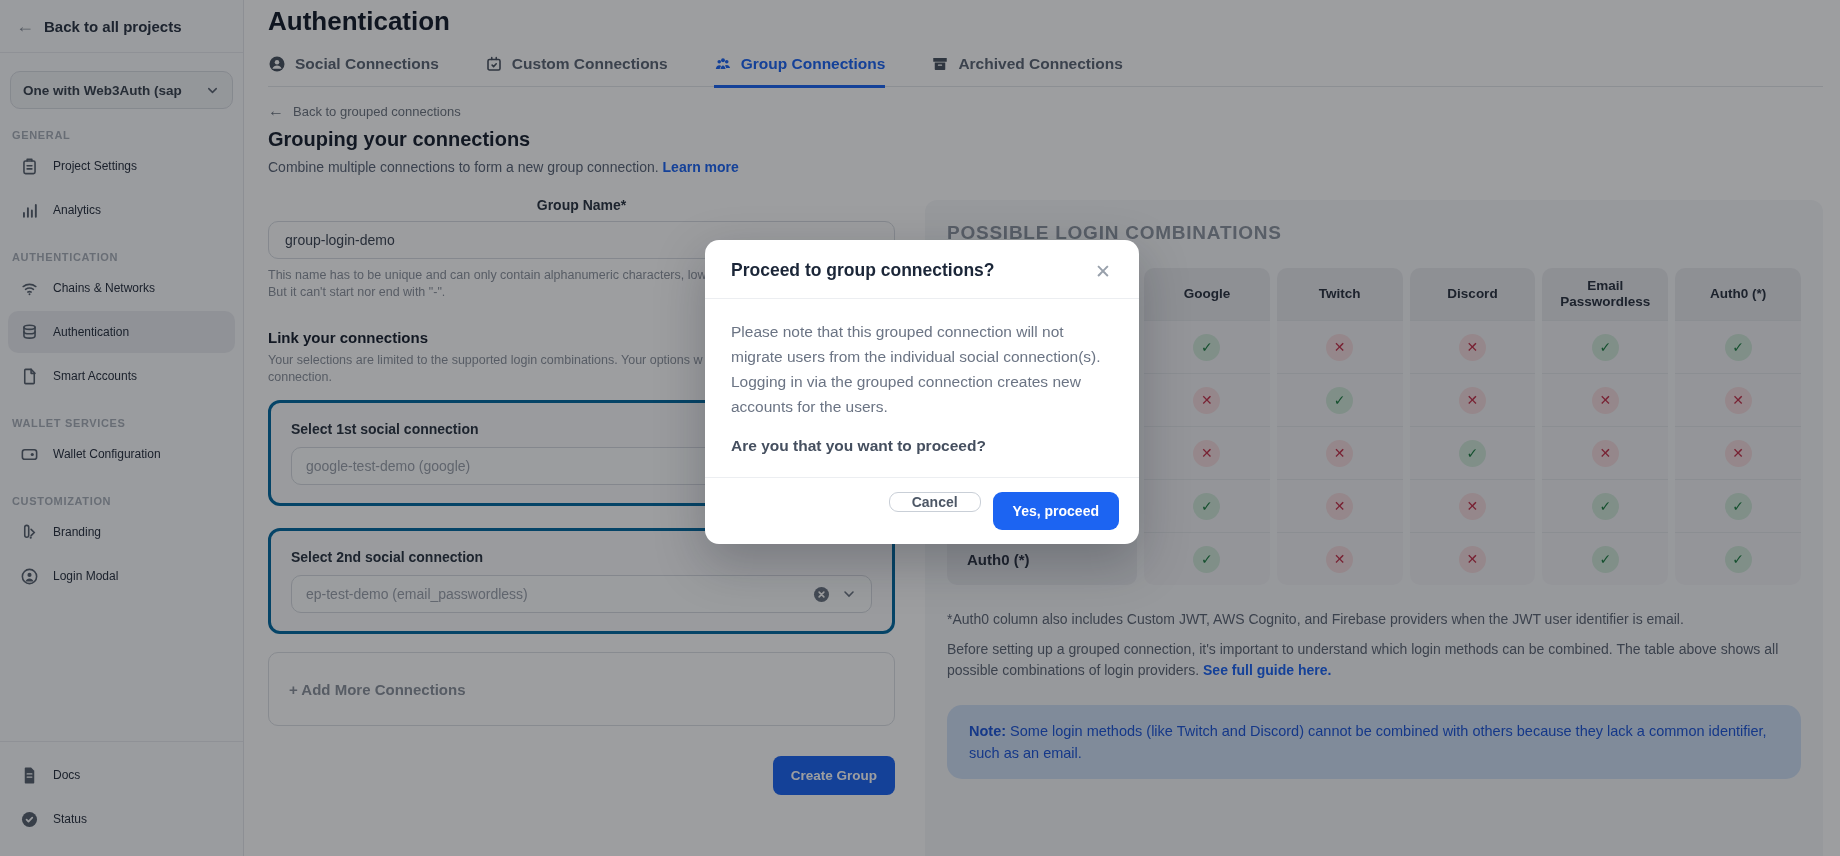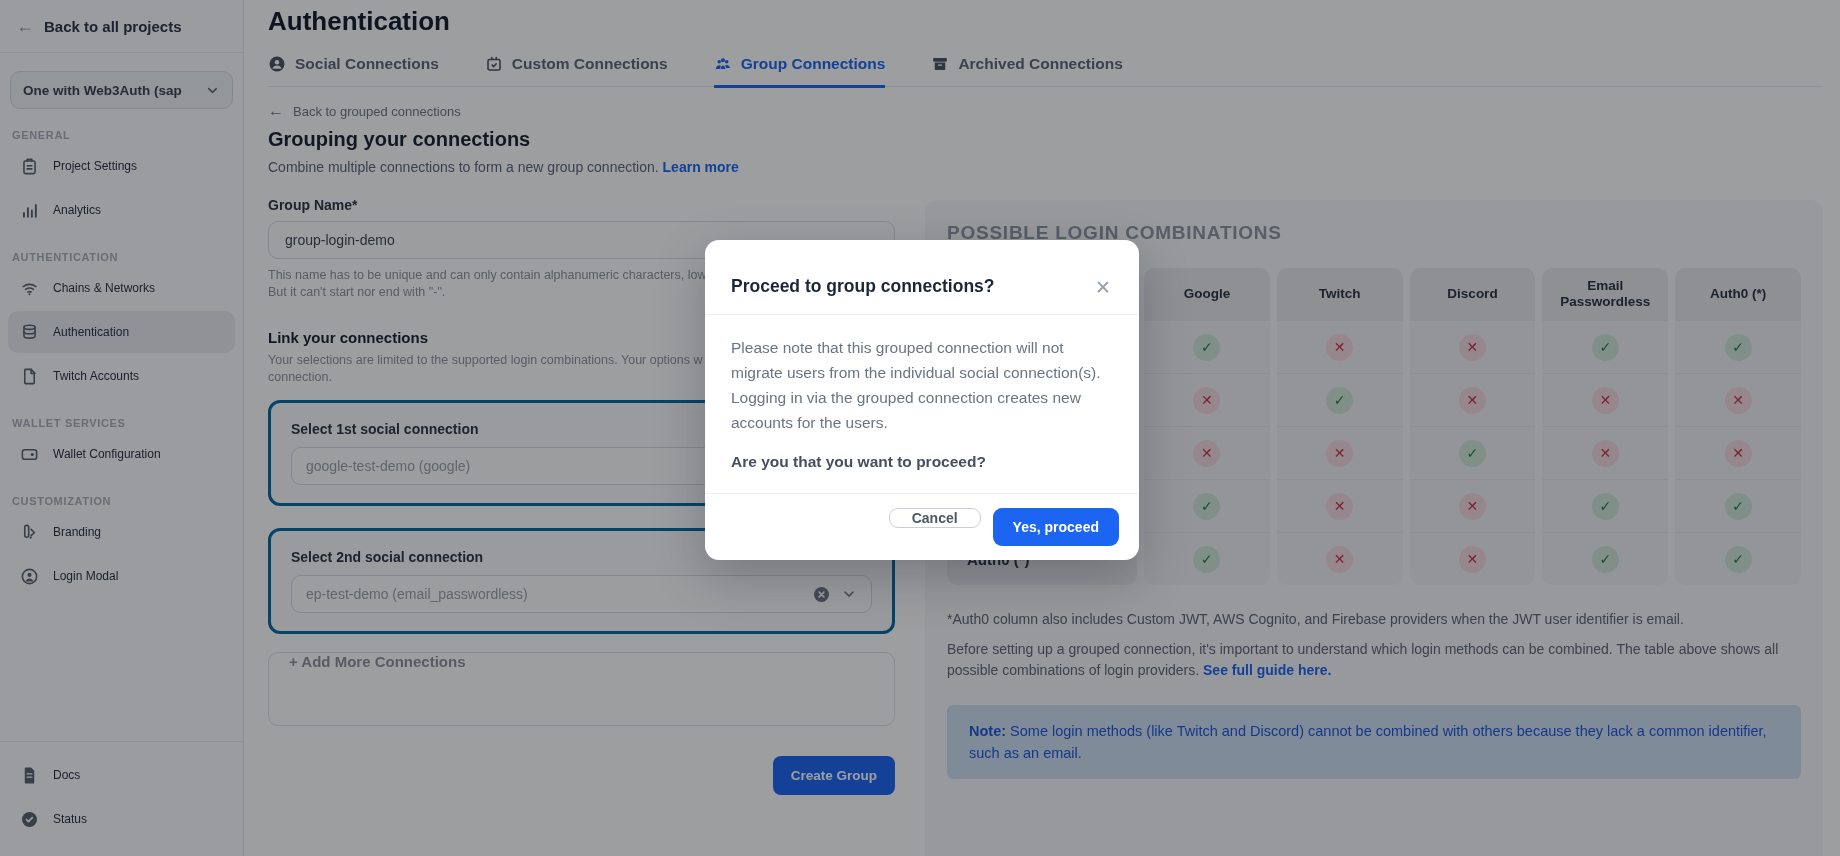--- a/index.html
+++ b/index.html
@@ -38,39 +38,39 @@
   .tab.active .ic{color:#1c64f2;}
 
   .back-link{position:absolute;left:24px;top:102px;display:flex;align-items:center;gap:9px;
              font-size:13px;color:#6d7580;cursor:pointer;}
   .back-link .arrow{font-size:16px;color:#6d7580;}
 
   .form-col{position:absolute;left:24px;top:128px;width:627px;}
   .h2{font-size:20px;font-weight:800;color:#18212f;margin:0 0 8px;}
   .subtitle{font-size:14px;color:#5a6577;}
   .subtitle a{color:#1c64f2;font-weight:600;text-decoration:none;cursor:pointer;}
-  .field-label{margin-top:22px;font-size:14px;font-weight:700;color:#2a3442;}
+  .field-label{margin-top:22px;font-size:14px;font-weight:700;color:#2a3442;text-align:center;}
   .text-input{margin-top:8px;height:36px;border:1px solid #d7dbe1;border-radius:10px;background:#fdfdfe;
               display:flex;align-items:center;padding:0 16px;font-size:14px;color:#3c4553;}
   .help{margin-top:8px;font-size:12.5px;line-height:17px;color:#8b929d;}
   .h3{margin-top:28px;font-size:15px;font-weight:800;color:#18212f;}
   .help2{margin-top:6px;font-size:12.5px;line-height:17px;color:#8b929d;}
 
   .sel-card{margin-top:14px;border:3px solid #0369a1;border-radius:12px;background:#fafbfc;
             padding:18px 20px;}
   .sel-card + .sel-card{margin-top:22px;}
   .sel-label{font-size:14px;font-weight:700;color:#2a3442;}
   .select-box{margin-top:10px;height:38px;border:1px solid #d5d9df;border-radius:10px;background:#fcfdfe;
               display:flex;align-items:center;padding:0 14px;box-sizing:border-box;cursor:pointer;}
   .select-box .val{flex:1;font-size:14px;color:#9aa1ab;}
   .select-box .clear{width:19px;height:19px;color:#6c7682;margin-right:10px;cursor:pointer;}
   .select-box .chev{width:16px;height:16px;color:#6c7682;}
 
   .add-box{margin-top:18px;height:72px;border:1px solid #dcdfe4;border-radius:10px;display:flex;
-           align-items:flex-start;padding:0 20px;font-size:15px;font-weight:600;color:#8a919c;cursor:pointer;}
+           align-items:center;padding:0 20px;font-size:15px;font-weight:600;color:#8a919c;cursor:pointer;}
   .create-row{margin-top:30px;display:flex;justify-content:flex-end;}
   .btn-primary{background:#1c64f2;color:#fff;border:none;border-radius:8px;height:39px;padding:0 18px;
                font-size:13.5px;font-weight:600;font-family:inherit;cursor:pointer;}
 
   
   .right-panel{position:absolute;left:681px;top:200px;right:17px;bottom:-20px;background:#f6f7f9;
                border-radius:12px;padding:22px;box-sizing:border-box;}
   .combo-title{font-size:19px;font-weight:800;letter-spacing:.04em;color:#8d95a0;}
   .combo-table{margin-top:24px;display:grid;grid-template-columns:190px repeat(5,1fr);column-gap:7px;}
   .cell{display:flex;align-items:center;justify-content:center;box-sizing:border-box;}
@@ -81,29 +81,29 @@
   .cell.data{background:#f0f1f4;border-top:1px solid #e2e4e8;}
   .cell.body{height:53px;}
   .cell.last{border-radius:0 0 10px 10px;}
   .mark{width:27px;height:27px;border-radius:50%;display:flex;align-items:center;justify-content:center;
         font-size:14px;font-weight:700;}
   .mark.ok{background:#cfe6d8;color:#1e7e43;}
   .mark.bad{background:#f2d9dc;color:#c2314a;}
   .footnote{margin-top:26px;font-size:14px;color:#5d6675;}
   .para{margin-top:12px;font-size:14px;line-height:21px;color:#5d6675;max-width:860px;}
   .para a{color:#1c64f2;font-weight:600;text-decoration:none;cursor:pointer;}
-  .note-box{margin-top:24px;background:#cfe0f5;border-radius:6px;padding:15px 22px;
+  .note-box{margin-top:24px;background:#cfe0f5;border-radius:15px;padding:15px 22px;
             font-size:14.5px;line-height:22px;color:#1d55d8;}
   .note-box b{font-weight:800;}
 
   
   .dim{position:absolute;inset:0;background:rgba(10,13,18,.40);z-index:40;}
   .modal{position:absolute;left:705px;top:240px;width:434px;background:#fff;border-radius:14px;z-index:50;
          box-shadow:0 18px 50px rgba(15,20,30,.25);box-sizing:border-box;}
-  .modal-head{display:flex;align-items:flex-start;justify-content:space-between;padding:36px 26px 15px;}
+  .modal-head{display:flex;align-items:flex-start;justify-content:space-between;padding:20px 26px 15px;}
   .modal-title{font-size:17.5px;font-weight:800;color:#1b2638;}
   .modal-close{color:#98a0ab;font-size:19px;line-height:19px;cursor:pointer;padding:2px;}
   .modal-div{height:1px;background:#eceef1;}
   .modal-body{padding:20px 26px 0;font-size:15.5px;line-height:25px;color:#6b7484;}
   .modal-q{padding:18px 26px 22px;font-size:15.5px;font-weight:700;color:#454f5f;}
   .modal-foot{border-top:1px solid #eceef1;padding:14px 20px;display:flex;justify-content:flex-end;gap:12px;}
   .btn-cancel{height:20px;padding:0 22px;border:1px solid #c9cfd7;border-radius:9px;background:#fff;
               color:#4d5766;font-size:14px;font-weight:600;font-family:inherit;cursor:pointer;}
   .btn-confirm{height:38px;padding:0 20px;border:none;border-radius:9px;background:#1c64f2;color:#fff;
                font-size:14px;font-weight:700;font-family:inherit;cursor:pointer;}
@@ -158,21 +158,21 @@
           <path d="M5 5.5v5.5c0 1.5 3.1 2.6 7 2.6s7-1.1 7-2.6V5.5"></path>
           <path d="M5 11v5.5c0 1.5 3.1 2.6 7 2.6s7-1.1 7-2.6V11"></path>
         </svg>
       <span>Authentication</span>
     </div>
     <div class="nav-item">
       <svg class="ic" width="19" height="19" viewBox="0 0 24 24" fill="none" stroke="currentColor" stroke-width="2" stroke-linecap="round" stroke-linejoin="round">
           <path d="M7 3h7l4 4v13a1 1 0 0 1-1 1H7a1 1 0 0 1-1-1V4a1 1 0 0 1 1-1z"></path>
           <path d="M14 3v5h5"></path>
         </svg>
-      <span>Twitch Accounts</span>
+      <span>Smart Accounts</span>
     </div>
 
     <div class="sec-label">WALLET SERVICES</div>
     <div class="nav-item">
       <svg class="ic" width="19" height="19" viewBox="0 0 24 24" fill="none" stroke="currentColor" stroke-width="2">
           <rect x="3" y="6" width="18" height="12" rx="3"></rect>
           <circle cx="15.5" cy="12" r="2" fill="currentColor" stroke="none"></circle>
         </svg>
       <span>Wallet Configuration</span>
     </div>

